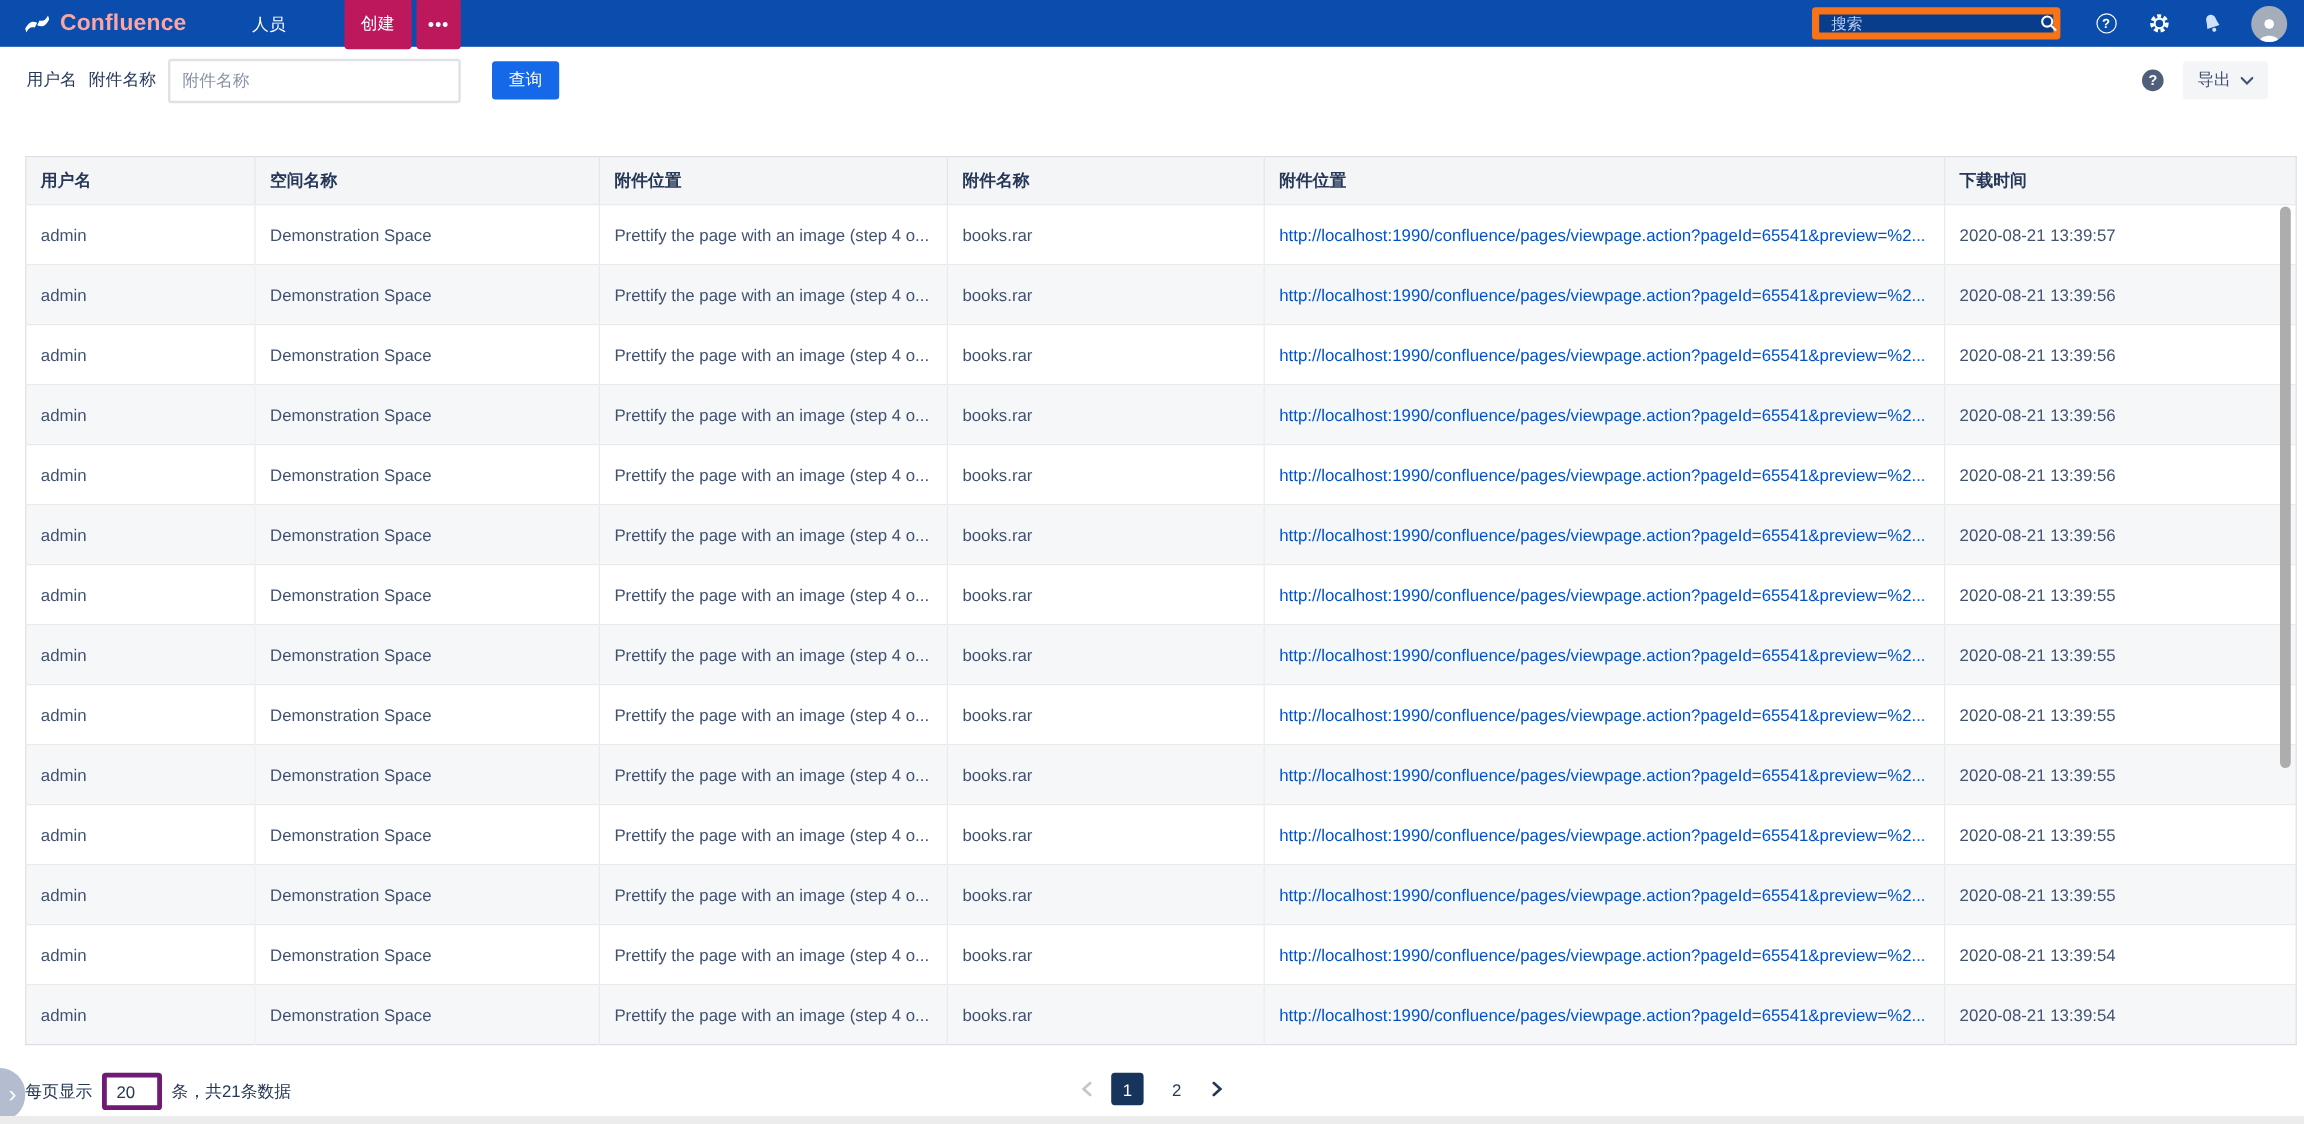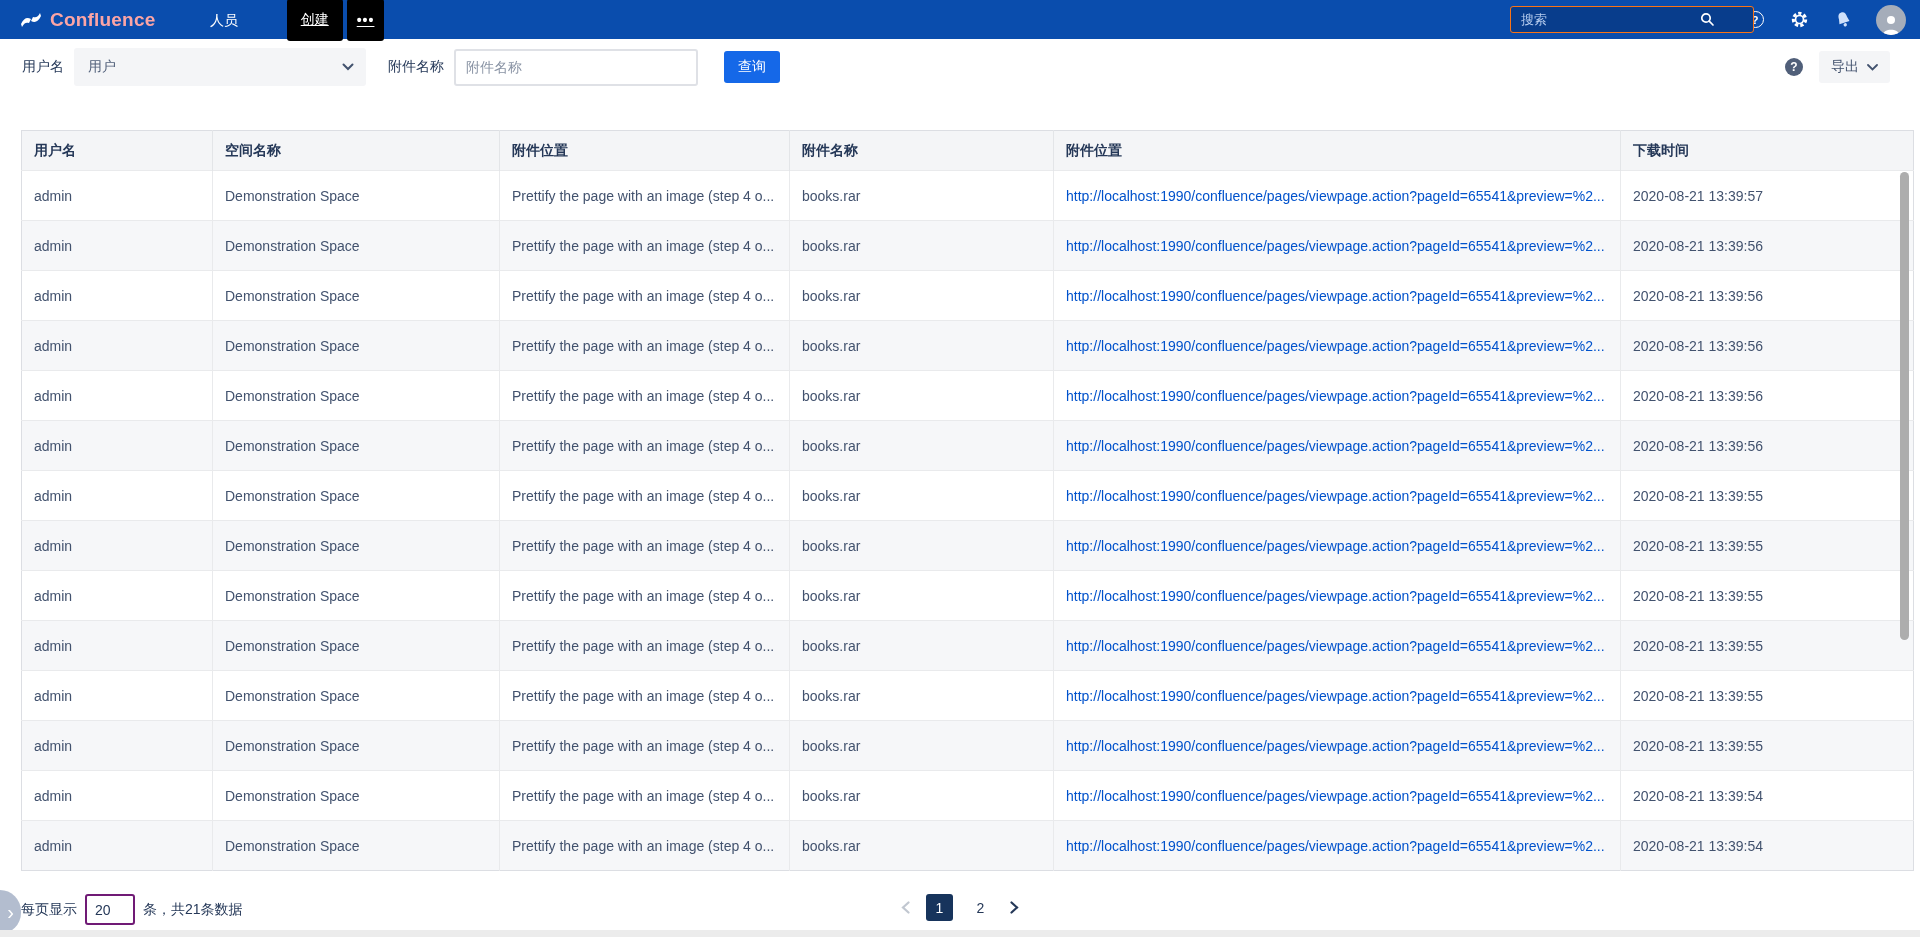--- a/index.html
+++ b/index.html
@@ -8,28 +8,28 @@
 
   
   .navbar { position:absolute; top:0; left:0; width:1920px; height:39px;
     background:#0A4DAD; display:flex; align-items:center; padding:0 14px 0 20px; }
   .logo-wrap { display:flex; align-items:center; gap:8px; margin-right:34px; }
   .logo-mark { width:22px; height:20px; display:block; }
   .logo-text { color:#fca5a5; font-size:19px; font-weight:600; letter-spacing:.2px; }
   .nav-items { display:flex; align-items:center; gap:30px;flex-direction:column; }
   .nav-item { color:#fff; font-size:14px; display:flex; align-items:center; gap:6px; cursor:pointer; }
   .nav-btns { display:flex; align-items:center; gap:4px; margin-left:28px; }
-  .nav-btn { background:#000000; color:#fff; border:none; font-size:14px;
+  .nav-btn { background:#be185d; color:#fff; border:none; font-size:14px;
     border-radius:3px; height:42px; padding:0 14px; cursor:pointer;
-    font-family:"Liberation Sans", sans-serif;text-decoration:underline; }
+    font-family:"Liberation Sans", sans-serif; }
   .nav-btn.more { padding:0 10px; letter-spacing:1px; font-weight:700; }
   .nav-right { margin-left:auto; display:flex; align-items:center; gap:22px; }
   .nav-search { position:relative; width:212px; }
-  .nav-search input { width:244px; height:27px; background:#083D8C;
-    border:1px solid #f97316; border-radius:3px; color:#fff; font-size:13px;
+  .nav-search input { width:207px; height:27px; background:#083D8C;
+    border:6px solid #f97316; border-radius:3px; color:#fff; font-size:13px;
     padding:0 30px 0 10px; outline:none; font-family:"Liberation Sans", sans-serif; }
   .nav-search input::placeholder { color:#B9CFF0; }
   .nav-search .mag { position:absolute; right:7px; top:5px; }
   .nav-ico { width:22px; height:22px; display:flex; align-items:center;
     justify-content:center; cursor:pointer; }
   .help-circle { width:17px; height:17px; border:1.6px solid #fff; border-radius:50%;
     color:#fff; font-size:11px; font-weight:700; display:flex; align-items:center;
     justify-content:center; }
   .avatar { width:30px; height:30px; border-radius:50%; background:#A5ADBA;
     display:flex; align-items:flex-end; justify-content:center; overflow:hidden; cursor:pointer; }
@@ -69,21 +69,21 @@
   th:last-child, td:last-child { border-right:none; }
   tbody tr:nth-child(even) { background:#F6F7F9; }
   td a { color:#0052CC; text-decoration:none;text-align:center; }
   .v-scrollbar { position:absolute; top:42px; right:4px; width:9px; height:468px;
     background:#ADADAD; border-radius:4.5px; }
 
   
   .footer { position:absolute; top:886px; left:0; width:1920px; height:46px; }
   .per-page { position:absolute; left:21px; top:8px; display:flex;
     align-items:center; font-size:14px; color:#253858; }
-  .pp-input { width:50px; height:31px; border:2px solid #701a75; border-radius:3px;
+  .pp-input { width:50px; height:31px; border:4px solid #701a75; border-radius:3px;
     margin:0 8px; font-size:14px; color:#253858; padding:0 8px; outline:none;
     font-family:"Liberation Sans", sans-serif; }
   .pager { position:absolute; left:0; right:0; top:8px; display:flex;
     justify-content:center; align-items:center; gap:14px; }
   .pg-arrow { background:none; border:none; cursor:pointer; display:flex;
     align-items:center; padding:2px; }
   .page-btn { min-width:27px; height:27px; border:none; background:transparent;
     color:#253858; font-size:14px; border-radius:3px; cursor:pointer;
     font-family:"Liberation Sans", sans-serif; }
   .page-btn.active { background:#17345C; color:#fff; }
@@ -152,26 +152,20 @@
       <svg width="20" height="22" viewBox="0 0 20 22">
         <circle cx="10" cy="7" r="4" fill="#fff"></circle>
         <path d="M2 22 C2 15 18 15 18 22 Z" fill="#fff"></path>
       </svg>
     </div>
   </div>
 </div>
 
 <div class="filterbar">
   <span class="f-label">用户名</span>
-  <div class="f-select">
-    <span>用户</span>
-    <svg class="chev" width="12" height="8" viewBox="0 0 12 8">
-      <path d="M1.5 1.5 L6 6 L10.5 1.5" stroke="#42526E" stroke-width="2" fill="none" stroke-linecap="round"></path>
-    </svg>
-  </div>
   <span class="f-label">附件名称</span>
   <input type="text" class="f-input" placeholder="附件名称" style="">
   <button class="q-btn">查询</button>
   <div class="f-right">
     <span class="help-dark">?</span>
     <button class="export-btn">
       <span>导出</span>
       <svg width="11" height="7" viewBox="0 0 11 7">
         <path d="M1 1 L5.5 5.5 L10 1" stroke="#42526E" stroke-width="1.8" fill="none" stroke-linecap="round"></path>
       </svg>

